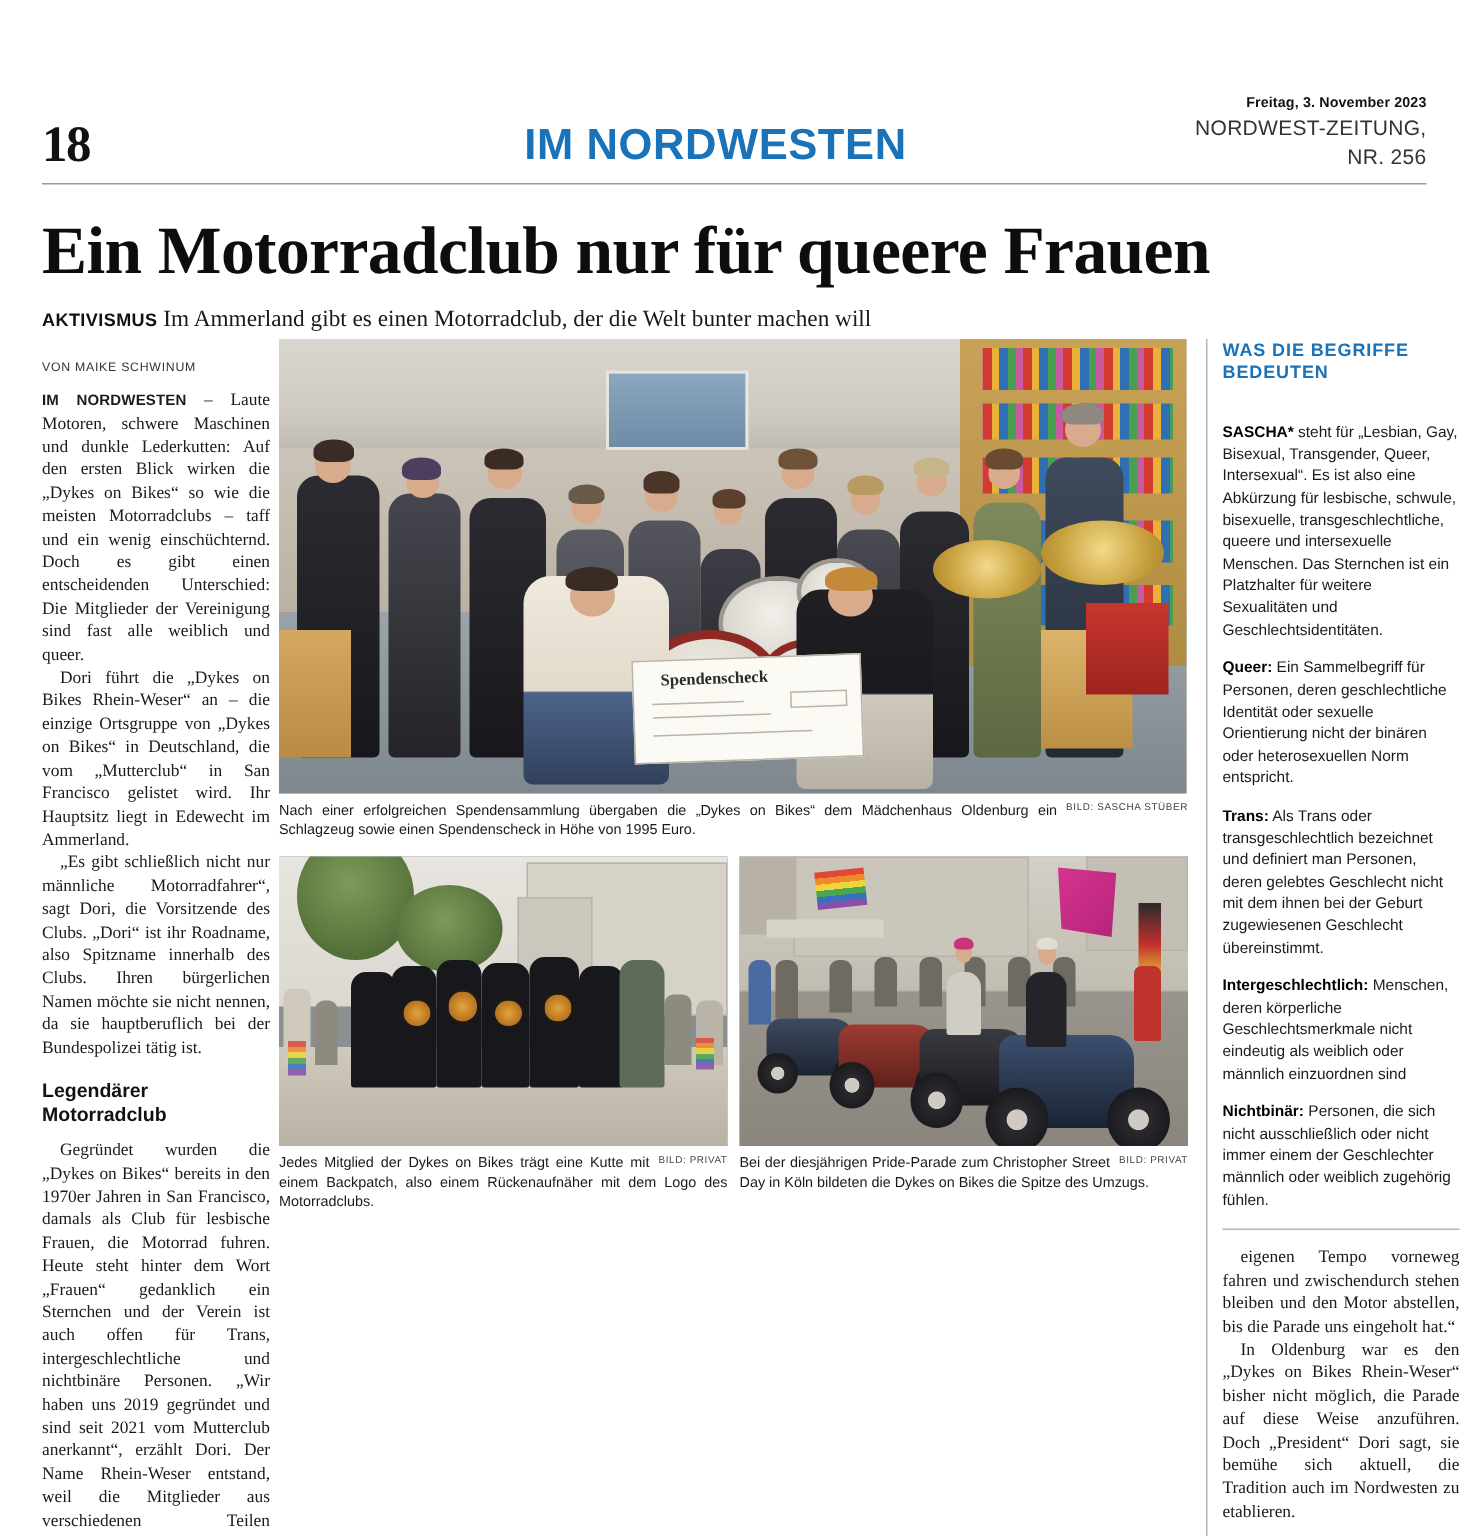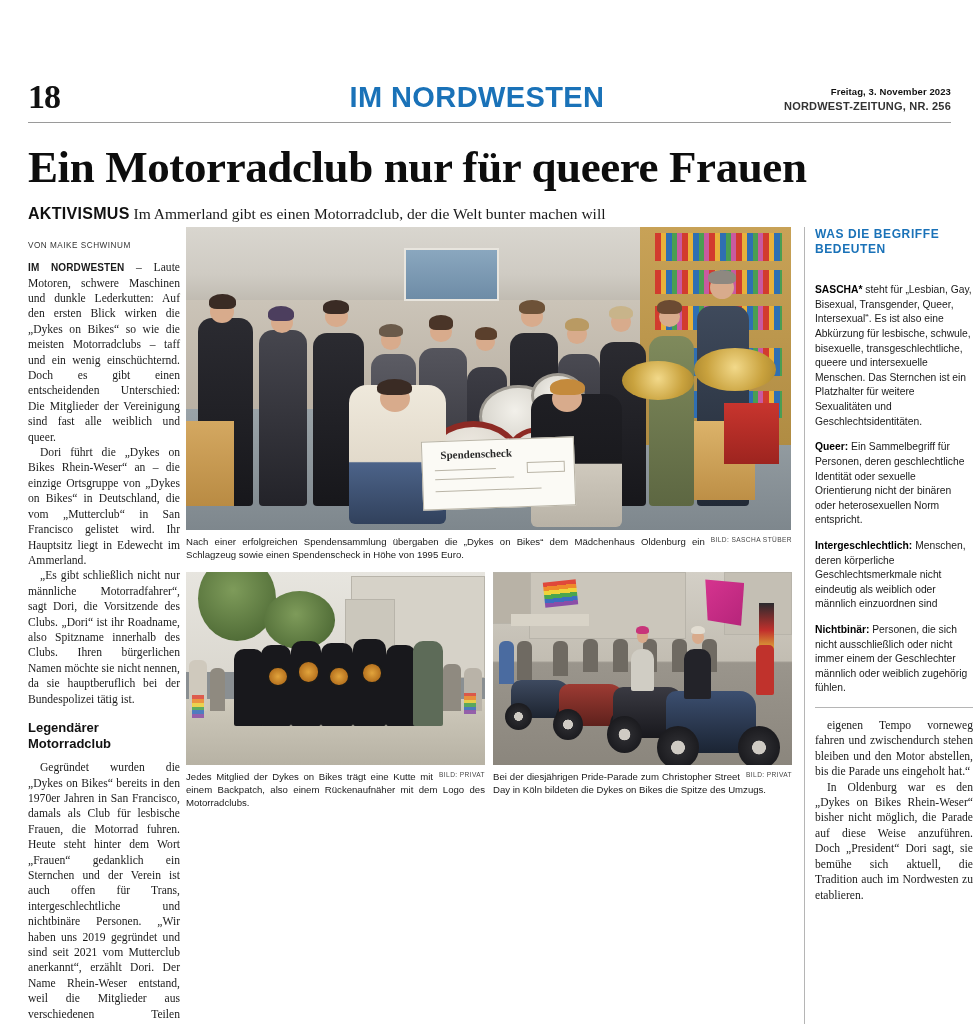--- a/index.html
+++ b/index.html
@@ -57,22 +57,22 @@
     font-family: "Liberation Sans", sans-serif;
     line-height: 1.35;
   }
   .issue-date {
     font-size: 9.5px;
     font-weight: 700;
     color: #111;
     letter-spacing: 0.1px;
   }
   .issue-name {
-    font-size: 11px;
-    font-weight: 700;
+    font-size: 14px;
+    font-weight: 400;
     color: #333;
     letter-spacing: 0.2px;
   }
   .rule-top {
     border-top: 1px solid #9a9a9a;
     margin-top: 8px;
   }
 
   
   .headline {
@@ -86,21 +86,21 @@
   }
   .kicker-row {
     margin-top: 12px;
     font-family: "Liberation Serif", serif;
     font-size: 15.5px;
     line-height: 1.2;
     color: #1a1a1a;
   }
   .kicker-tag {
     font-family: "Liberation Sans", sans-serif;
-    font-size: 16px;
+    font-size: 12px;
     font-weight: 700;
     letter-spacing: 0.3px;
     color: #111;
   }
   .byline {
     margin-top: 14px;
     font-family: "Liberation Sans", sans-serif;
     font-size: 8.2px;
     letter-spacing: 0.5px;
     color: #333;
@@ -560,20 +560,21 @@
             </div>
           </div>
         </div>
       </div>
 
       <div class="sidebar">
         <div class="sidebar-title">WAS DIE BEGRIFFE BEDEUTEN</div>
         <div class="sidebar-body">
           <p><span class="term">SASCHA*</span><span> steht für „Lesbian, Gay, Bisexual, Transgender, Queer, Intersexual“. Es ist also eine Abkürzung für lesbische, schwule, bisexuelle, transgeschlechtliche, queere und intersexuelle Menschen. Das Sternchen ist ein Platzhalter für weitere Sexualitäten und Geschlechtsidentitäten.</span></p>
           <p><span class="term">Queer:</span><span> Ein Sammelbegriff für Personen, deren geschlechtliche Identität oder sexuelle Orientierung nicht der binären oder heterosexuellen Norm entspricht.</span></p>
+          <p><span class="term">Trans:</span><span> Als Trans oder transgeschlechtlich bezeichnet und definiert man Personen, deren gelebtes Geschlecht nicht mit dem ihnen bei der Geburt zugewiesenen Geschlecht übereinstimmt.</span></p>
           <p><span class="term">Intergeschlechtlich:</span><span> Menschen, deren körperliche Geschlechtsmerkmale nicht eindeutig als weiblich oder männlich einzuordnen sind</span></p>
           <p><span class="term">Nichtbinär:</span><span> Personen, die sich nicht ausschließlich oder nicht immer einem der Geschlechter männlich oder weiblich zugehörig fühlen.</span></p>
         </div>
         <div class="sidebar-rule"></div>
         <div class="bodytext">
           <p>eigenen Tempo vorneweg fahren und zwischendurch stehen bleiben und den Motor abstellen, bis die Parade uns eingeholt hat.“</p>
           <p>In Oldenburg war es den „Dykes on Bikes Rhein-Weser“ bisher nicht möglich, die Parade auf diese Weise anzuführen. Doch „President“ Dori sagt, sie bemühe sich aktuell, die Tradition auch im Nordwesten zu etablieren.</p>
         </div>
       </div>
     </div>

